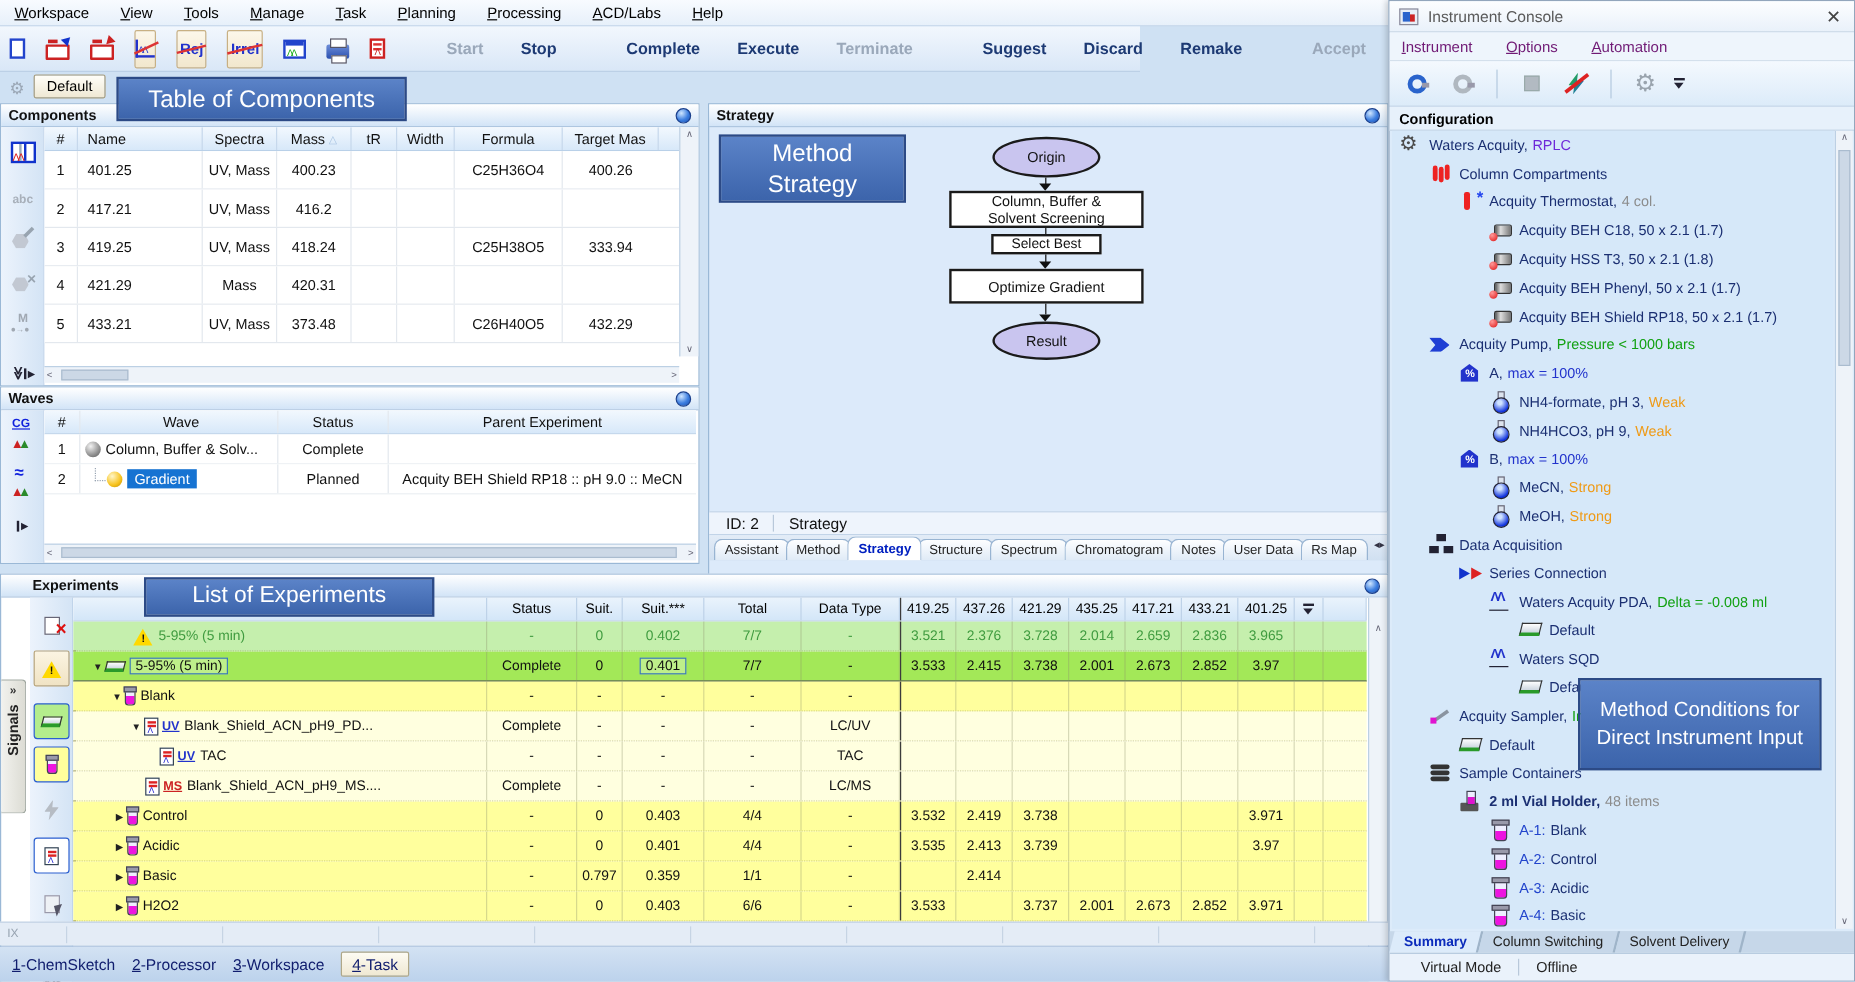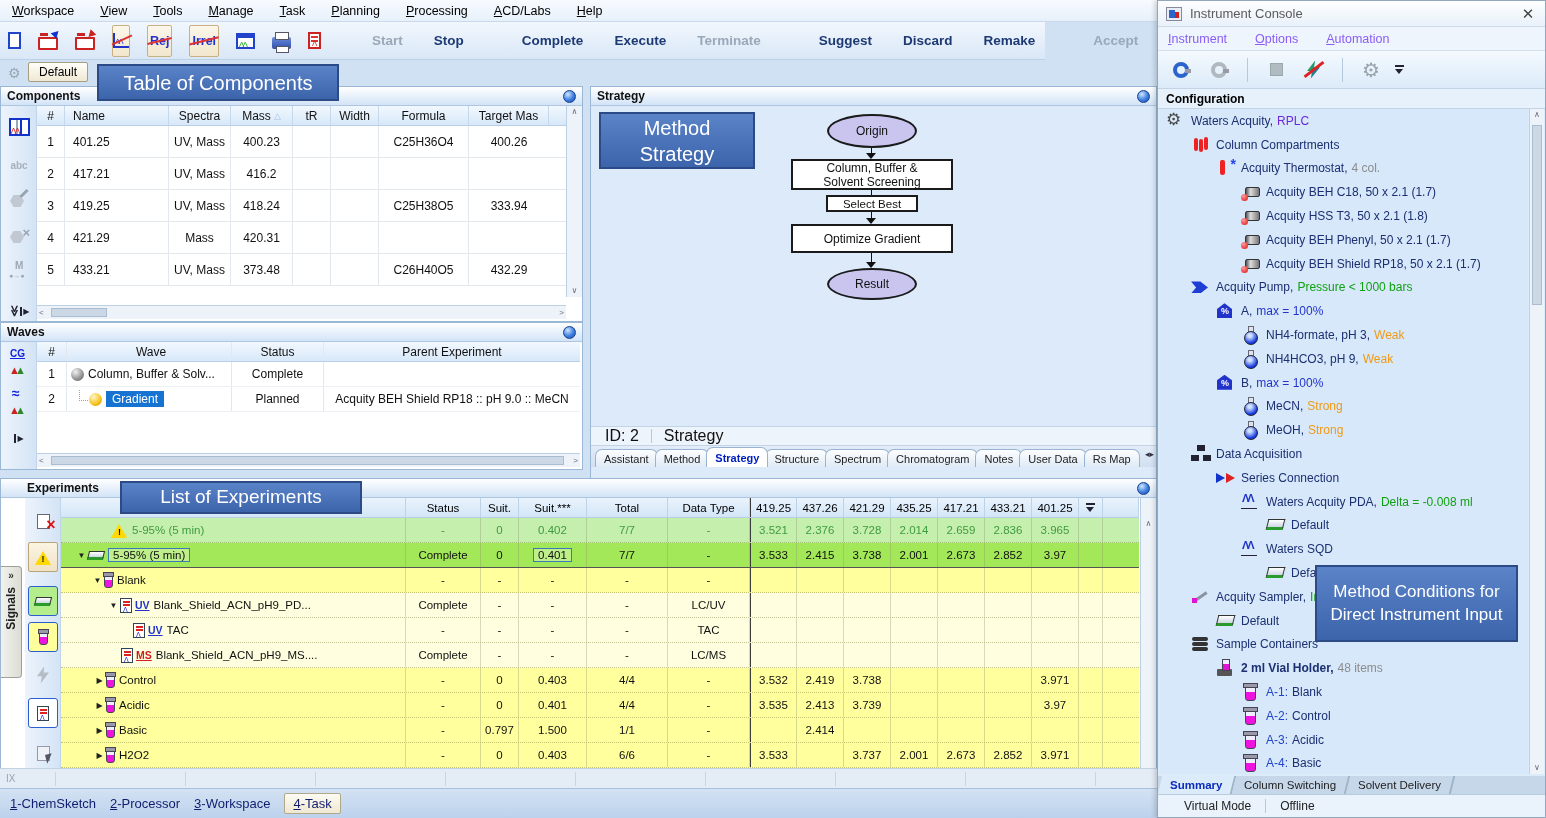--- a/index.html
+++ b/index.html
@@ -3,21 +3,21 @@
 <meta charset="utf-8">
 <style>
 *{box-sizing:border-box;margin:0;padding:0}
 body{background:#9db4cc;font-family:"Liberation Sans",sans-serif}
 #app{position:relative;width:1546px;height:818px;background:#cfe1f3;overflow:hidden;font-size:12px;color:#111}
 
 
 .menubar{position:absolute;left:0;top:0;width:1157px;height:22px;background:linear-gradient(#f8fbff,#e7f0fa);border-bottom:1px solid #c9d9ec;display:flex;align-items:center;gap:26px;padding-left:12px}
 .menu-item{display:inline-block;font-size:12.5px;color:#000;cursor:default}
 .menu-item::first-letter{text-decoration:underline}
-.toolbar{position:absolute;left:0;top:22px;width:1045px;height:38px;background:linear-gradient(#f2f7fd,#d9e7f7);border-bottom:1px solid #bcd0e6;display:flex;align-items:center;gap:17px;padding-left:8px}
+.toolbar{position:absolute;left:0;top:22px;width:950px;height:38px;background:linear-gradient(#f2f7fd,#d9e7f7);border-bottom:1px solid #bcd0e6;display:flex;align-items:center;gap:17px;padding-left:8px}
 .tico{width:30px;height:32px;display:flex;align-items:center;justify-content:center;position:relative}
 .tgl{background:linear-gradient(#fcf7ea,#f2e7cd);border:1px solid #c8b083;border-radius:2px}
 .vsep{width:1px;height:24px;background:#b4c8de;margin:0 5px}
 .tbtn{font-weight:bold;color:#1d3a74;font-size:13.5px;padding:0 7px}
 .tbtn.dis{color:#9aa8ba}
 .subrow{position:absolute;left:0;top:60px;width:1157px;height:26px}
 .default-btn{position:absolute;left:28px;top:2px;padding:2px 10px;background:linear-gradient(#fffef8,#efe8d4);border:1px solid #a89d7e;border-radius:2px;font-size:12px;color:#000}
 .pin{position:absolute;left:8px;top:5px;color:#9aa6b4;font-size:14px}
 
 
@@ -52,21 +52,21 @@
 .ball.gray{background:radial-gradient(circle at 35% 30%,#f2f2f2,#909090 60%,#555)}
 .ball.yellow{background:radial-gradient(circle at 35% 30%,#fff6c8,#f7c21c 60%,#b88908)}
 .chip{background:#1673d2;color:#fff;padding:1px 6px;margin-left:4px;font-size:12px}
 .elbow{width:9px;height:11px;border-left:1px dotted #98a4b2;border-bottom:1px dotted #98a4b2;margin:0 1px 8px 8px}
 
 
 .fl-node{position:absolute;border:2px solid #1a1a1a;display:flex;align-items:center;justify-content:center;text-align:center;font-size:12px;background:#fff}
 .fl-ellipse{border-radius:50%;background:#c9c5ef}
 .fl-line{position:absolute;left:280px;width:1px;background:#111}
 .ah{position:absolute;left:275px;width:0;height:0;border-left:5px solid transparent;border-right:5px solid transparent;border-top:6px solid #111}
-.srow{position:absolute;left:0;right:0;top:339px;height:20px;background:#eef4fc;border-top:1px solid #c2d4e8;border-bottom:1px solid #c2d4e8;display:flex;align-items:center;padding-left:14px;font-size:16px;gap:12px}
+.srow{position:absolute;left:0;right:0;top:339px;height:20px;background:#eef4fc;border-top:1px solid #c2d4e8;border-bottom:1px solid #c2d4e8;display:flex;align-items:center;padding-left:14px;font-size:13px;gap:12px}
 .srow .div{width:1px;height:14px;background:#b8c8da}
 .stabs{position:absolute;left:0;right:0;top:359px;height:21px;background:linear-gradient(#e3ecf7,#d0e0f1);display:flex;align-items:flex-end;padding-left:4px;overflow:hidden}
 .stab{height:18px;padding:0 8px;border:1px solid #98b4d2;border-bottom:none;border-radius:7px 7px 0 0;background:linear-gradient(#fdfeff,#dfeaf6);margin-right:-3px;font-size:11px;display:flex;align-items:center;color:#222;white-space:nowrap}
 .stab.active{background:#fff;color:#0020c0;font-weight:bold;height:20px;z-index:2}
 .tabscroll{position:absolute;right:2px;top:362px;font-size:9px;color:#334;z-index:3}
 
 
 .xhdr{display:flex;height:20px;background:linear-gradient(#eaf3fc,#d3e6f8);border-bottom:1px solid #b8cee6;font-size:11.5px}
 .xc{flex:none;display:flex;align-items:center;justify-content:center;font-size:11.5px;border-right:1px solid rgba(140,145,110,.35);height:100%;overflow:hidden;white-space:nowrap}
 .xhdr .xc{border-right:1px solid #bed2e8;color:#000}
@@ -157,21 +157,21 @@
 .ic-gearg::before{content:"⚙";font-size:20px;color:#9aa4ae}
 .ic-winicon{width:16px;height:14px;background:#e8eef6;border:1px solid #889}
 .ic-winicon::before{content:"";position:absolute;left:2px;top:2px;width:6px;height:8px;background:#2a64cc}
 .ic-winicon::after{content:"";position:absolute;right:2px;top:4px;width:4px;height:6px;background:#c22}
 
 
 .console{position:absolute;left:1157px;top:0;width:389px;height:818px;background:#dcebfa;border:1px solid #93a6bc;box-shadow:-2px 0 5px rgba(0,0,0,.18)}
 .ctitle{position:absolute;left:0;right:0;top:0;height:26px;background:linear-gradient(#fdfeff,#e9f1fa);border-bottom:1px solid #cdd9e6;display:flex;align-items:center;gap:8px;padding:0 8px;font-size:13px;color:#5a5a5a}
 .cclose{margin-left:auto;color:#444;font-size:15px;width:18px;text-align:center}
 .cmenu{position:absolute;left:0;right:0;top:26px;height:24px;background:#eef5fc;display:flex;align-items:center;gap:28px;padding-left:10px;border-bottom:1px solid #d4e0ec}
-.cmenu .menu-item{color:#8b5cf6}
+.cmenu .menu-item{color:#701a75}
 .ctools{position:absolute;left:0;right:0;top:50px;height:38px;background:linear-gradient(#f4f9fe,#dcebf9);border-bottom:1px solid #c2d4e6;display:flex;align-items:center;gap:8px;padding-left:8px}
 .chdr{position:absolute;left:0;right:0;top:88px;height:20px;background:#e7f1fb;border-bottom:1px solid #c2d4e6;display:flex;align-items:center;padding-left:8px;font-weight:bold;font-size:12px;color:#000}
 .tree{position:absolute;left:2px;top:108px;right:17px;bottom:43px;background:#d6e8f9;overflow:hidden}
 .trow{height:23.8px;display:flex;align-items:center;white-space:nowrap}
 .tm{color:#1b2f72;font-size:12px;margin-right:4px}
 .ts{font-size:12px}
 .sec-red{color:#6d28d9}.sec-gray{color:#8c8c8c}.sec-green{color:#12a112}.sec-blue{color:#2233cc}.sec-orange{color:#ef9a16}.sec-dark{color:#1b2f72}
 .mc-blue{color:#2244cc}
 .ti{position:relative;width:20px;height:18px;flex:0 0 20px;margin-right:5px}
 .ti-gear::before{content:"⚙";font-size:17px;color:#4a4a4a;position:absolute;top:-3px;left:0}
@@ -737,21 +737,21 @@
       </div>
       <div class="xrow yg" style="top:220px">
         <span class="xc cn">
             <span class="ind" style="width:32px"></span>
             <span class="ar ar-r"></span>
             <span class="ico-vial"></span>
             <span class="nm">Basic</span>
           </span>
         <span class="xc c0">-</span>
           <span class="xc c1">0.797</span>
-          <span class="xc c2">1.500</span>
+          <span class="xc c2">0.359</span>
           <span class="xc c3">1/1</span>
           <span class="xc c4">-</span>
           <span class="xc cv dark"></span>
           <span class="xc cv">2.414</span>
           <span class="xc cv"></span>
           <span class="xc cv"></span>
           <span class="xc cv"></span>
           <span class="xc cv"></span>
           <span class="xc cv"></span>
           <span class="xc cdd"></span>

